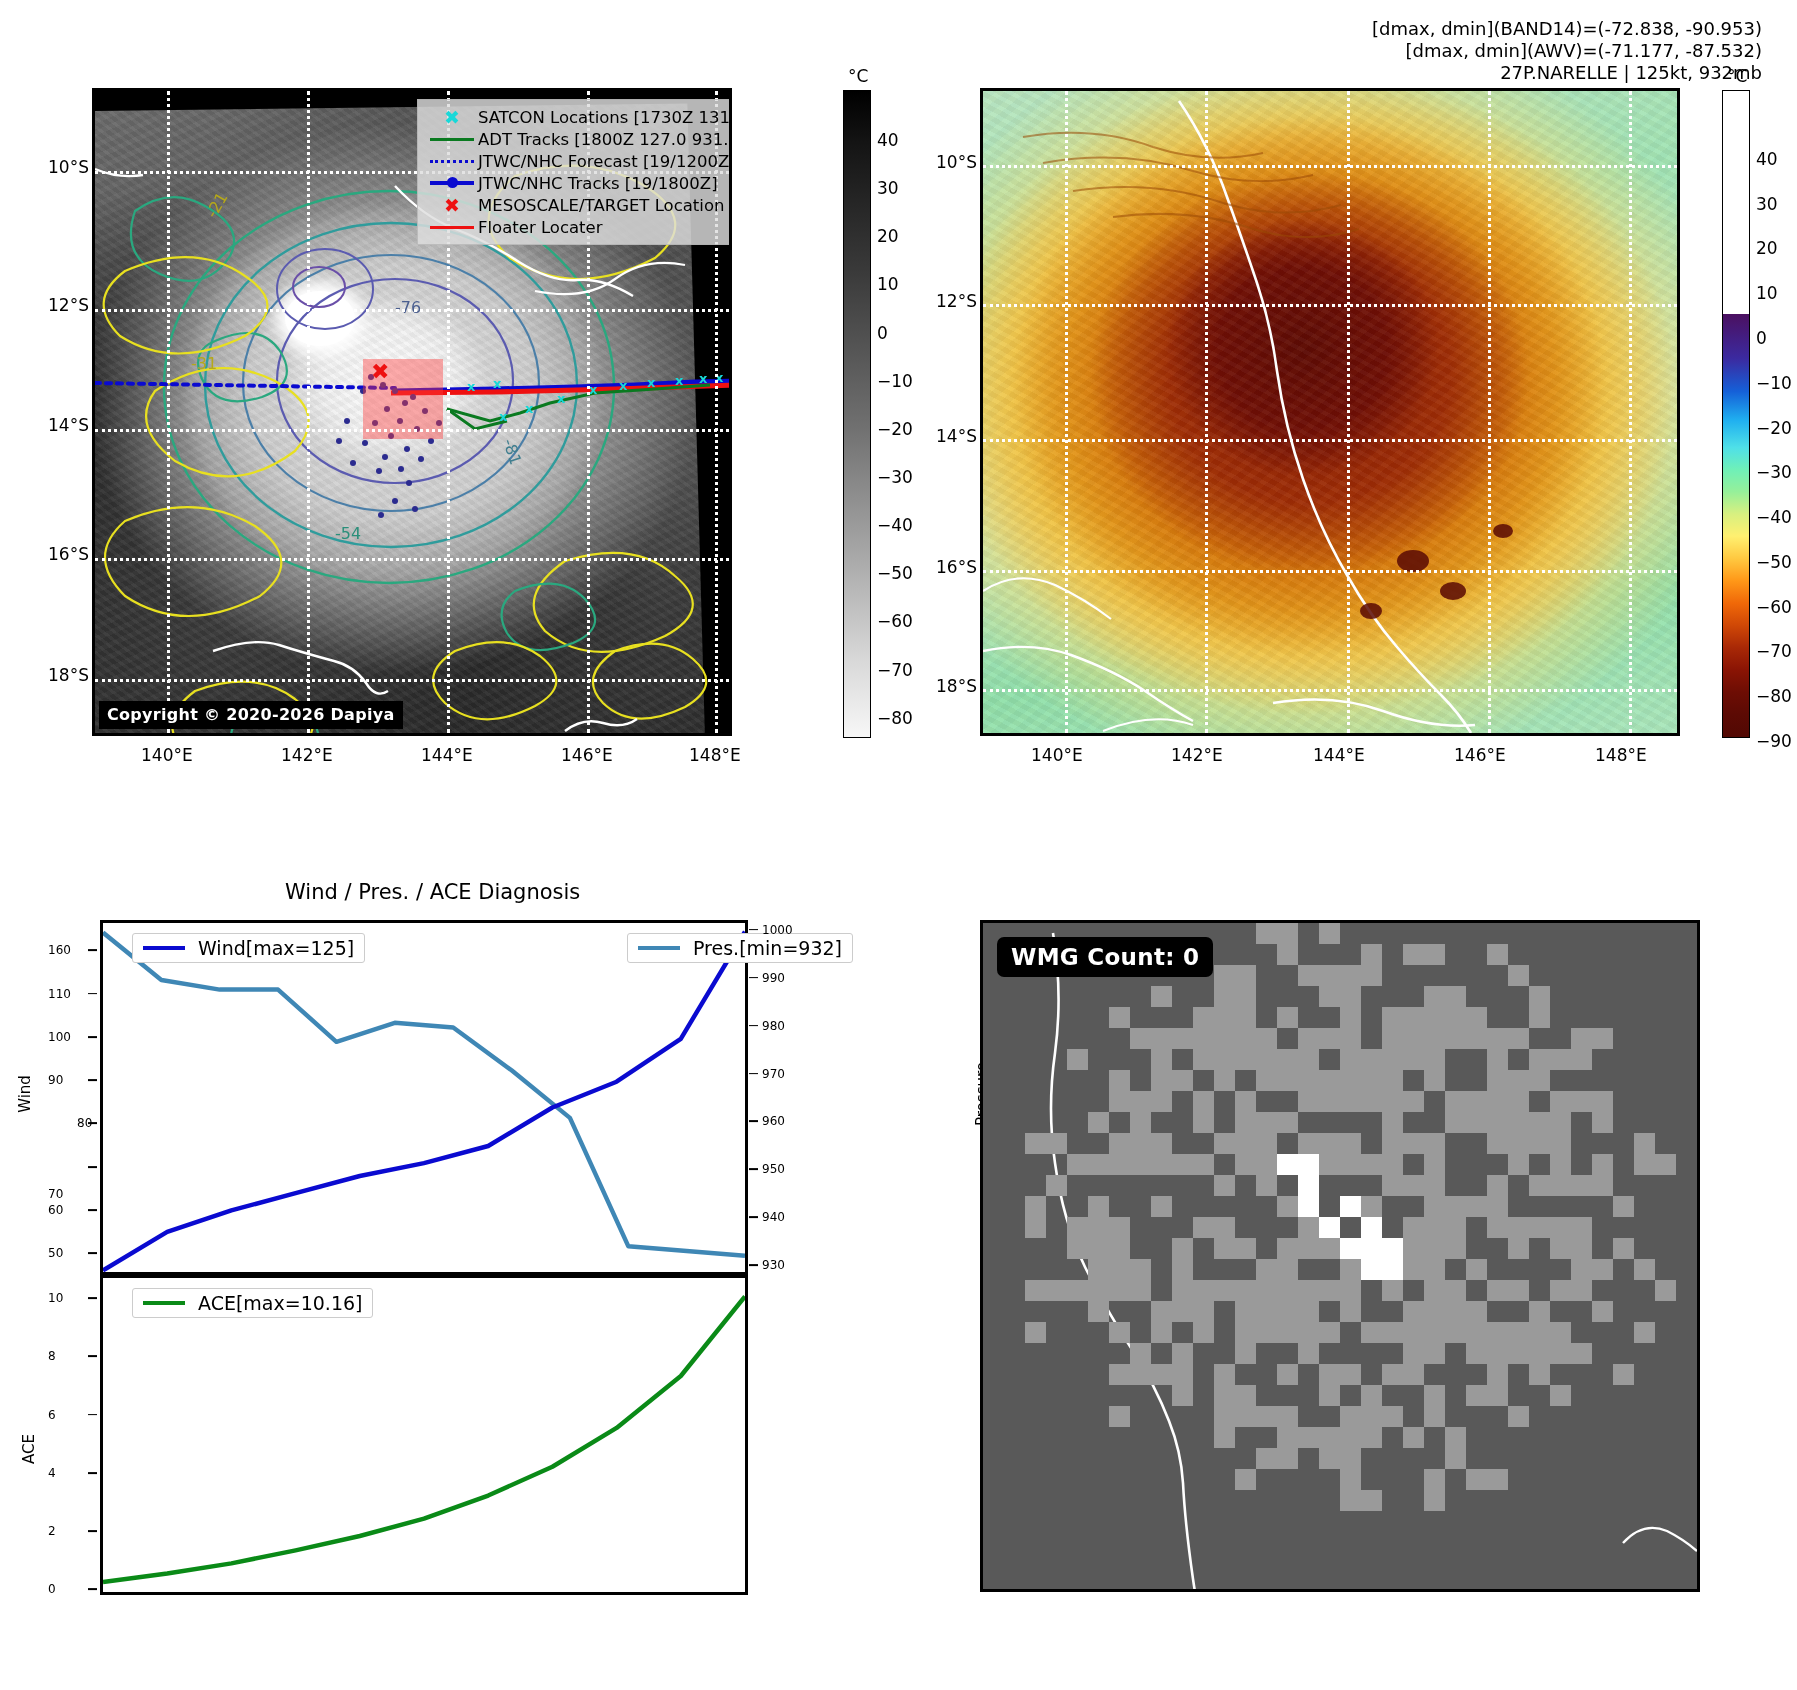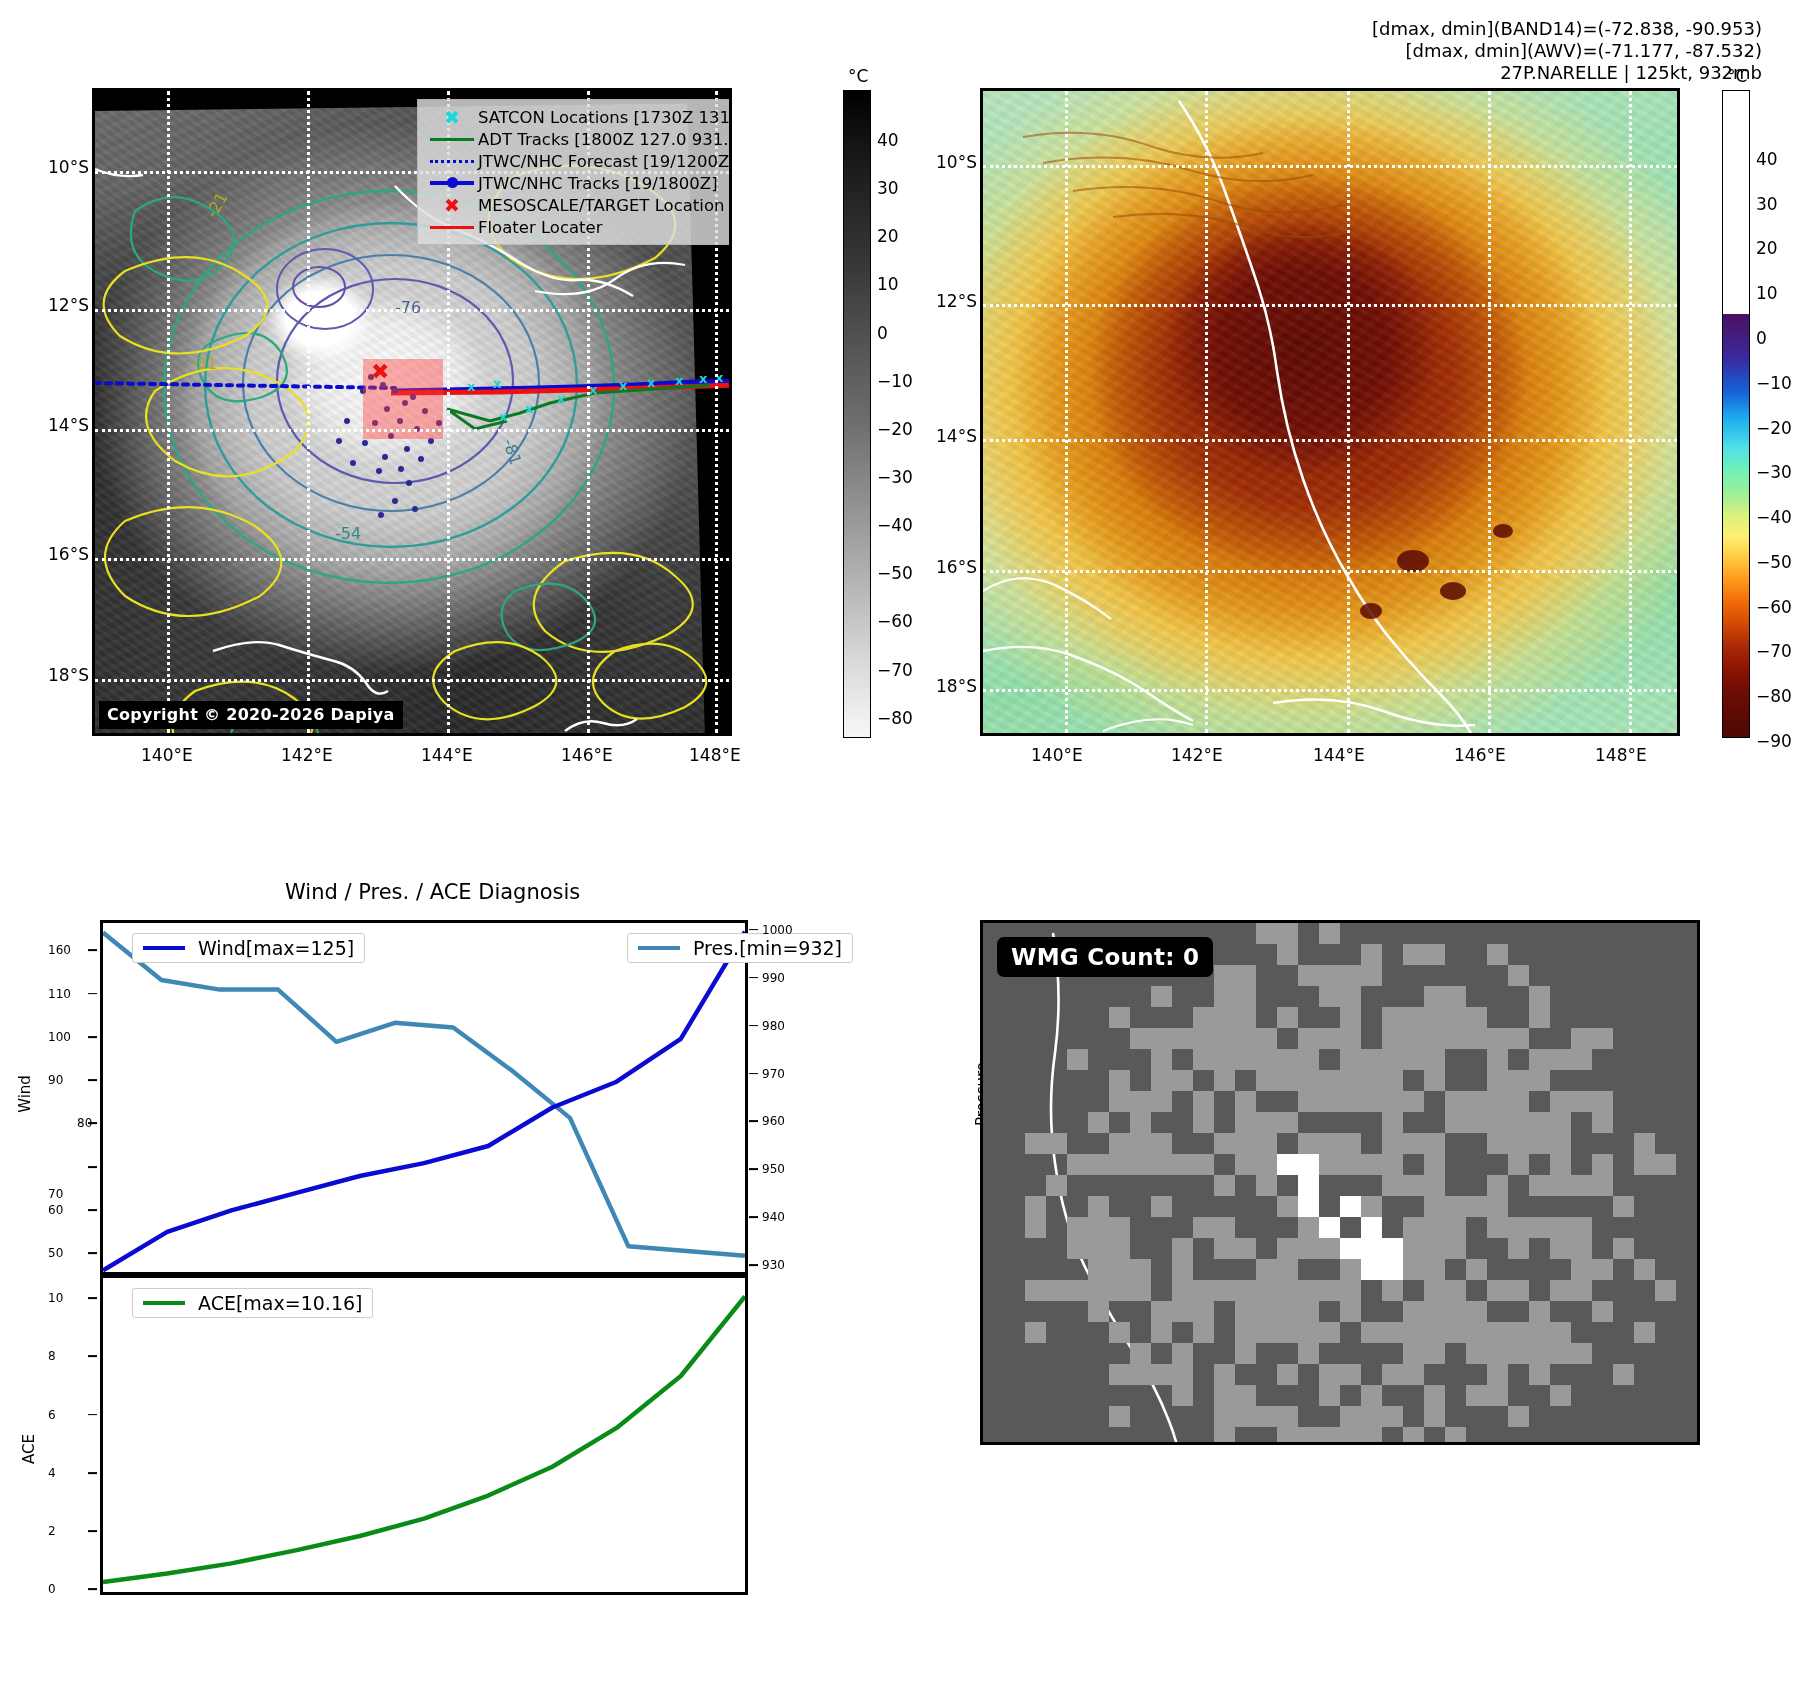--- a/index.html
+++ b/index.html
@@ -72,21 +72,21 @@
   #ace-panel{left:100px;top:1275px;width:648px;height:320px;}
   .plotsvg{position:absolute;inset:0;}
   .chartlegend{position:absolute;background:#fff;border:1.5px solid #ccc;border-radius:3px;
      padding:3px 10px;font-size:19px;display:flex;align-items:center;gap:13px;white-space:nowrap;}
   .chartlegend .ln{height:4.5px;width:42px;}
   .ylabel{position:absolute;font-size:15px;transform-origin:center;white-space:nowrap;}
   .ytick{position:absolute;font-size:12px;transform:translateY(-50%);white-space:nowrap;}
   .ytickmark{position:absolute;width:9px;height:1.8px;background:#000;transform:translateY(-50%);}
   #ace-title{left:285px;top:880px;font-size:21px;}
   
-  #wmg-wrap{left:980px;top:920px;width:720px;height:525px;}
+  #wmg-wrap{left:980px;top:920px;width:720px;height:672px;}
   #wmg-img{position:absolute;inset:0;background:#595959;overflow:hidden;}
   #wmg-badge{position:absolute;left:14px;top:14px;background:#000;color:#fff;font-weight:bold;
      font-size:23px;padding:7px 14px;border-radius:7px;letter-spacing:.3px;}
 </style>
 </head>
 <body>
 
 <div class="abs" id="title">
   <div>HIMAWARI-9 BAND14-DIAS TARGET AREA</div>
   <div>Time: 2026/03/19 18:37:30Z</div>

